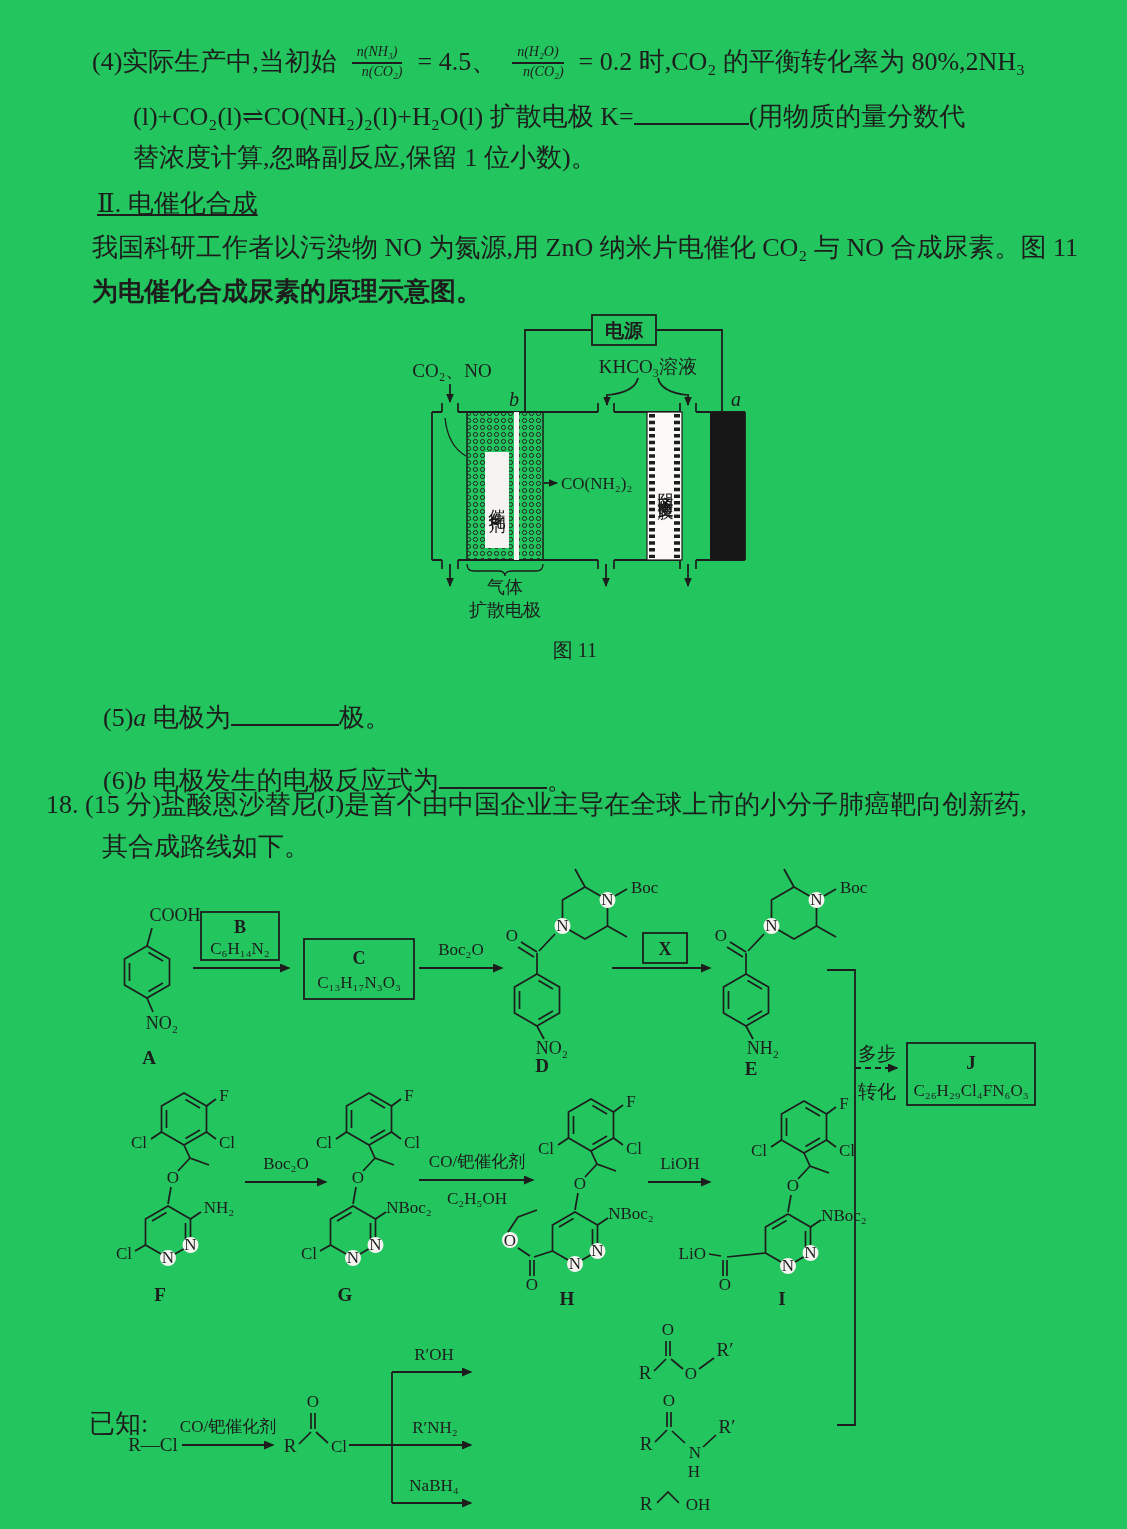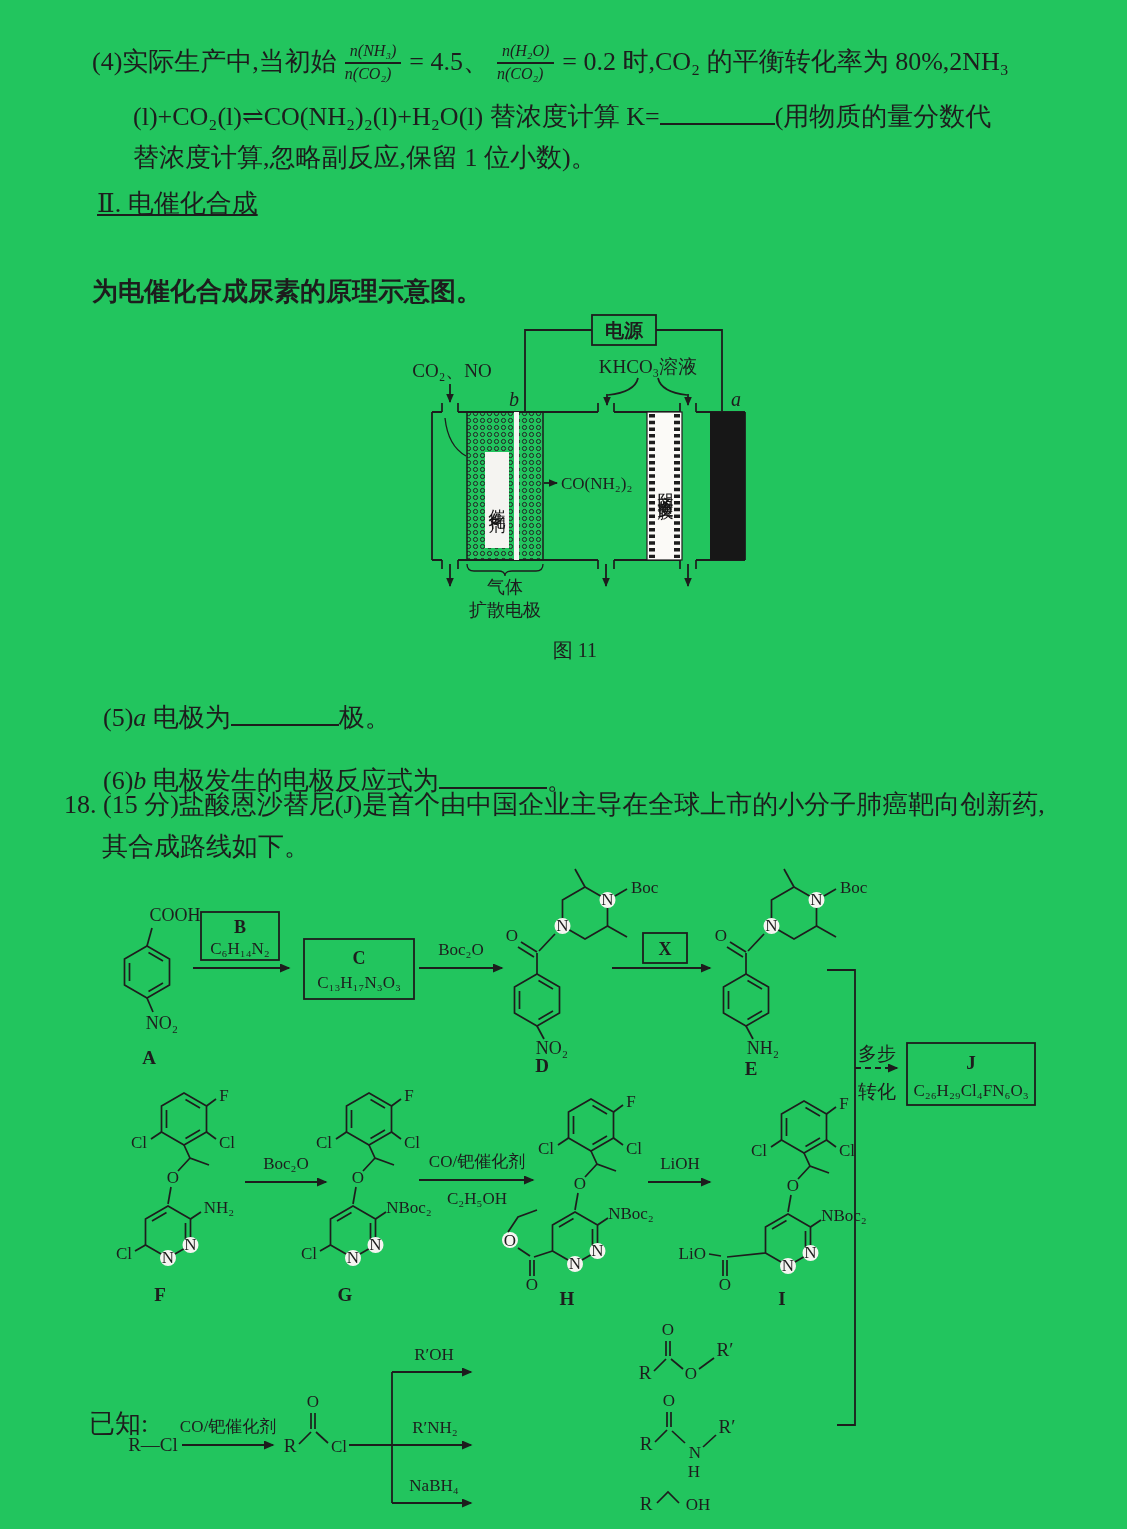--- a/index.html
+++ b/index.html
@@ -1,20 +1,20 @@
 <!DOCTYPE html>
 <html><head>
 <meta charset="utf-8">
 <style>
   html,body{margin:0;padding:0;background:#e9e8e5;}
   #page{position:relative;width:1127px;height:1529px;background:#22c55e;
         font-family:"Liberation Serif","DejaVu Serif",serif;color:#1d1d1d;overflow:hidden;}
   .tline{position:absolute;white-space:nowrap;font-size:26px;line-height:34px;}
   .flexline{display:flex;align-items:center;}
-  .frac{display:inline-block;text-align:left;vertical-align:middle;font-size:16px;line-height:1.2;margin:0 8px;}
+  .frac{display:inline-block;text-align:right;vertical-align:middle;font-size:14px;line-height:1.2;margin:0 15px;}
   .frac .num{display:block;border-bottom:2px solid #1d1d1d;padding:0 5px 1px;}
   .frac .den{display:block;padding-top:0;}
   .blank{display:inline-block;border-bottom:2.2px solid #1d1d1d;height:1em;}
   .ital{font-style:italic;}
   svg{position:absolute;overflow:visible;}
   svg text{font-family:"Liberation Serif","DejaVu Serif",serif;fill:#1d1d1d;}
   .bond{stroke:#1d1d1d;stroke-width:1.7;fill:none;}
   .arrowline{stroke:#1d1d1d;stroke-width:1.8;fill:none;}
   .boxr{fill:none;stroke:#1d1d1d;stroke-width:1.8;}
   .halo{fill:#f5f4f1;stroke:none;}
@@ -33,25 +33,26 @@
       <span class="den ital">n(CO₂)</span>
     </span>
     <span>= 4.5、</span>
     <span class="frac">
       <span class="num ital">n(H₂O)</span>
       <span class="den ital">n(CO₂)</span>
     </span>
     <span>= 0.2 时,CO₂ 的平衡转化率为 80%,2NH₃</span>
   </div>
   <div class="tline" style="left:133px;top:97px;">
-    <span>(l)+CO₂(l)⇌CO(NH₂)₂(l)+H₂O(l) 替浓度计算 K=</span><span class="blank" style="width:115px;"></span><span>(用物质的量分数代</span>
+    <span>(l)+CO₂(l)⇌CO(NH₂)₂(l)+H₂O(l) 扩散电极 K=</span><span class="blank" style="width:115px;"></span><span>(用物质的量分数代</span>
   </div>
   <div class="tline" style="left:133px;top:141px;">替浓度计算,忽略副反应,保留 1 位小数)。</div>
 
   <div class="tline" style="left:97px;top:187px;text-decoration:underline;">Ⅱ. 电催化合成</div>
+  <div class="tline" style="left:92px;top:231px;">我国科研工作者以污染物 NO 为氮源,用 ZnO 纳米片电催化 CO₂ 与 NO 合成尿素。图 11</div>
   <div class="tline" style="left:92px;top:275px;font-weight:bold;">为电催化合成尿素的原理示意图。</div>
 
   <svg style="left:395px;top:305px;" width="370" height="370" viewBox="0 0 370 370">
     <defs>
       <marker id="ah" markerWidth="11" markerHeight="9" refX="8.5" refY="4" orient="auto" markerUnits="userSpaceOnUse">
         <path d="M0,0 L9.5,4 L0,8 Z" fill="#1d1d1d"></path>
       </marker>
       <pattern id="dots" width="7" height="7" patternUnits="userSpaceOnUse">
         <circle cx="3.5" cy="3.5" r="2.1" fill="none" stroke="#222" stroke-width="1"></circle>
       </pattern>
@@ -113,21 +114,21 @@
 
   <div class="vtext" style="left:485px;top:452px;width:24px;height:96px;background:#f5f4f1;font-size:17px;letter-spacing:3px;">催化剂</div>
   <div class="vtext" style="left:655px;top:419px;width:20px;height:136px;font-size:16px;letter-spacing:2px;">阴离子交换膜</div>
 
   <div class="tline" style="left:103px;top:698px;">
     <span>(5)</span><span class="ital">a</span><span> 电极为</span><span class="blank" style="width:108px;"></span><span>极。</span>
   </div>
   <div class="tline" style="left:103px;top:761px;text-align:right;">
     <span>(6)</span><span class="ital">b</span><span> 电极发生的电极反应式为</span><span class="blank" style="width:108px;"></span><span>。</span>
   </div>
-  <div class="tline" style="left:64px;top:788px;">18. (15 分)盐酸恩沙替尼(J)是首个由中国企业主导在全球上市的小分子肺癌靶向创新药,</div>
+  <div class="tline" style="left:46px;top:788px;">18. (15 分)盐酸恩沙替尼(J)是首个由中国企业主导在全球上市的小分子肺癌靶向创新药,</div>
   <div class="tline" style="left:102px;top:830px;">其合成路线如下。</div>
 
   <svg style="left:85px;top:855px;" width="980" height="674" viewBox="0 0 980 674">
     <defs>
       <marker id="ah2" markerWidth="12" markerHeight="10" refX="9" refY="4.5" orient="auto" markerUnits="userSpaceOnUse">
         <path d="M0,0 L10.5,4.5 L0,9 Z" fill="#1d1d1d"></path>
       </marker>
     </defs>
 
     <g>

